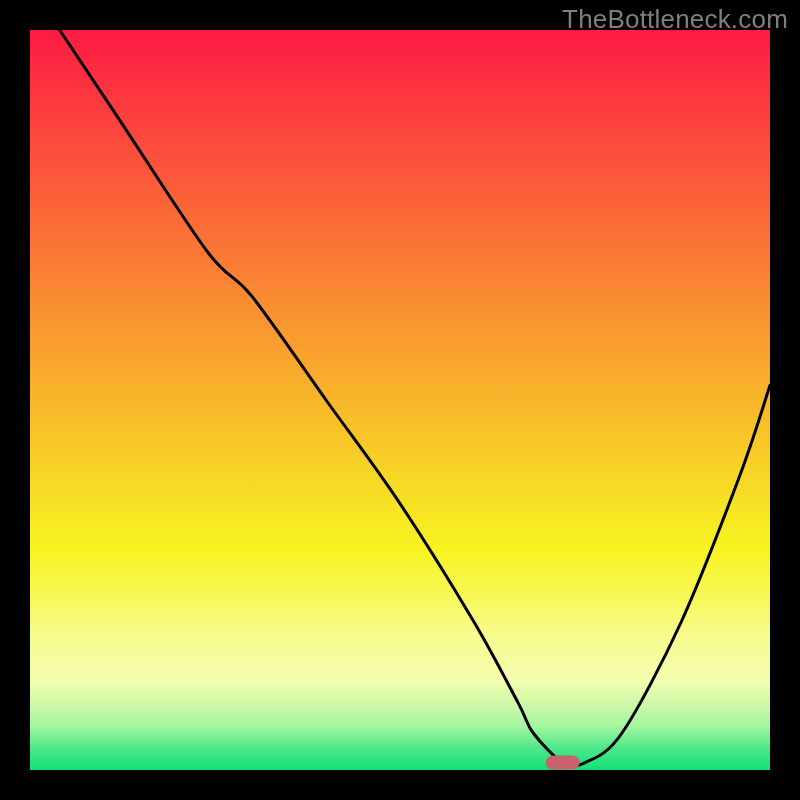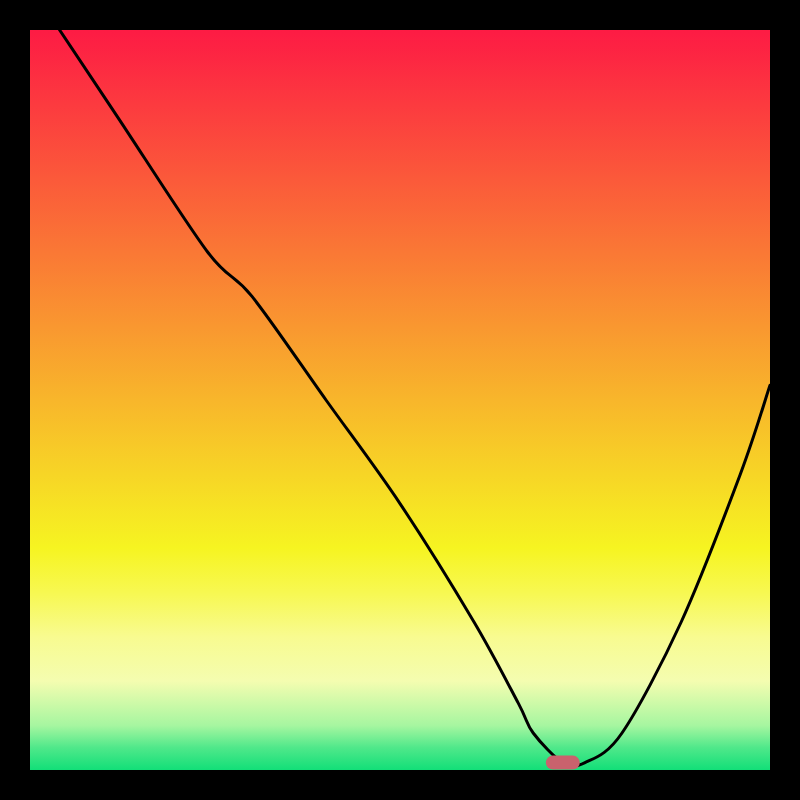--- a/index.html
+++ b/index.html
@@ -37,20 +37,21 @@
   svg.plot {
     display: block;
     width: 740px;
     height: 740px;
   }
 </style>
 </head>
 <body>
 
 <div class="frame">
+  <div class="watermark">TheBottleneck.com</div>
 
   <div class="plot-outer">
     <svg class="plot" viewBox="0 0 740 740">
       <defs>
         <linearGradient id="bg-grad" x1="0" y1="0" x2="0" y2="1">
             <stop offset="0.00" stop-color="#fd1b44"></stop>
             <stop offset="0.10" stop-color="#fc3a3f"></stop>
             <stop offset="0.20" stop-color="#fb593a"></stop>
             <stop offset="0.30" stop-color="#fa7835"></stop>
             <stop offset="0.40" stop-color="#f99730"></stop>

